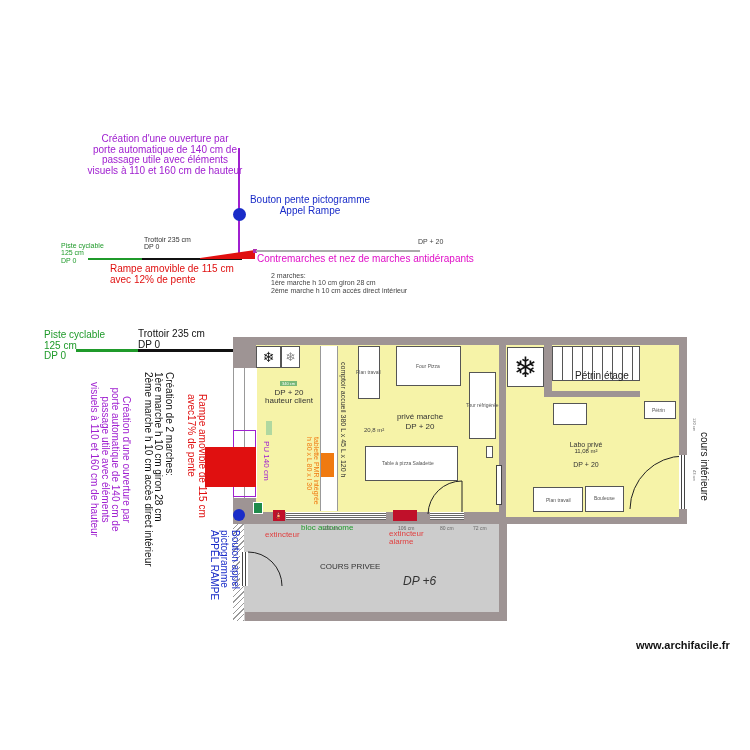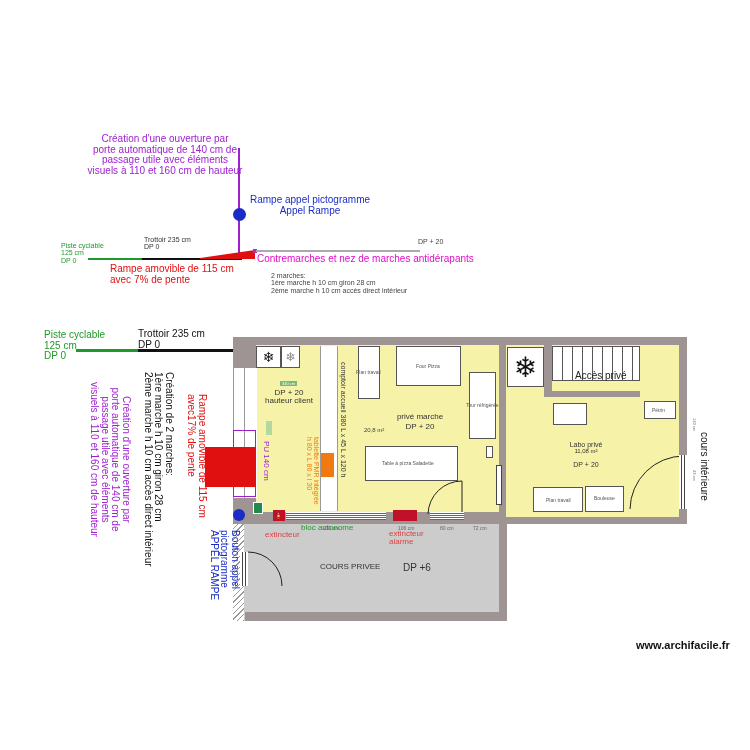--- a/index.html
+++ b/index.html
@@ -20,21 +20,21 @@
 <div>
   <div class="t c" style="left:70px;top:134px;width:190px;font-size:10px;color:#a020d0;">
     <div>Création d'une ouverture par</div>
     <div>porte automatique de 140 cm de</div>
     <div>passage utile avec éléments</div>
     <div>visuels à 110 et 160 cm de hauteur</div>
   </div>
   <div class="abs" style="left:238px;top:148px;width:2px;height:105px;background:#a020d0;"></div>
   <div class="abs" style="left:233px;top:208px;width:13px;height:13px;border-radius:50%;background:#1a2cc8;"></div>
   <div class="t c" style="left:244px;top:195px;width:132px;font-size:10px;color:#1a2cc8;">
-    <div>Rampe appel pictogramme</div>
+    <div>Bouton pente pictogramme</div>
     <div>Appel Rampe</div>
   </div>
 
   <div class="t" style="left:61px;top:242px;font-size:7px;color:#1f9a2a;">
     <div>Piste cyclable</div>
     <div>125 cm</div>
     <div>DP 0</div>
   </div>
   <div class="abs" style="left:88px;top:258px;width:54px;height:2px;background:#1f9a2a;"></div>
   <div class="t" style="left:144px;top:236px;font-size:7px;color:#333;">
@@ -44,21 +44,21 @@
   <div class="abs" style="left:142px;top:258px;width:100px;height:2px;background:#111;"></div>
   <svg class="abs" style="left:200px;top:248px;" width="60" height="14">
     <polygon points="0,10 55,2 55,11 0,11" fill="#e01010"></polygon>
   </svg>
   <div class="abs" style="left:253px;top:249px;width:4px;height:4px;background:#b030b0;"></div>
   <div class="abs" style="left:256px;top:250px;width:164px;height:2px;background:#aaa;"></div>
   <div class="t" style="left:418px;top:238px;font-size:7px;color:#444;">DP + 20</div>
   <div class="t" style="left:257px;top:254px;font-size:10px;color:#e010c8;">Contremarches et nez de marches antidérapants</div>
   <div class="t" style="left:110px;top:264px;font-size:10px;color:#e01010;">
     <div>Rampe amovible de 115 cm</div>
-    <div>avec 7% de pente</div>
+    <div>avec 12% de pente</div>
   </div>
   <div class="t" style="left:271px;top:272px;font-size:7px;color:#444;">
     <div>2 marches:</div>
     <div>1ère marche h 10 cm giron 28 cm</div>
     <div>2ème marche h 10 cm accès direct intérieur</div>
   </div>
 </div>
 
 <div>
 
@@ -121,21 +121,21 @@
   <svg class="abs" style="left:427px;top:480px;" width="36" height="35">
     <path d="M35,1 A34,34 0 0,0 1,34" fill="none" stroke="#222" stroke-width="1"></path>
     <line x1="35" y1="1" x2="35" y2="34" stroke="#222" stroke-width="1"></line>
   </svg>
   <div class="abs" style="left:496px;top:465px;width:6px;height:40px;background:#fff;border:1px solid #444;box-sizing:border-box;"></div>
 
   <div class="box" style="left:507px;top:347px;width:37px;height:40px;display:flex;align-items:center;justify-content:center;font-size:28px;color:#111;">❄</div>
   <div class="wall" style="left:544px;top:345px;width:8px;height:52px;"></div>
   <div class="wall" style="left:544px;top:391px;width:96px;height:6px;"></div>
   <div class="abs" style="left:552px;top:346px;width:88px;height:35px;background:repeating-linear-gradient(90deg,#fff 0,#fff 9px,#555 9px,#555 10px);border:1px solid #555;box-sizing:border-box;"></div>
-  <div class="t" style="left:575px;top:371px;font-size:10px;color:#222;">Accès privé</div>
+  <div class="t" style="left:575px;top:371px;font-size:10px;color:#222;">Pétrin étage</div>
   <div class="box" style="left:553px;top:403px;width:34px;height:22px;"></div>
   <div class="box" style="left:644px;top:401px;width:32px;height:18px;"></div>
   <div class="t tiny" style="left:652px;top:408px;">Pétrin</div>
   <div class="t c" style="left:556px;top:441px;width:60px;font-size:7px;color:#333;">
     <div>Labo privé</div>
     <div style="font-size:6px;">11,08 m²</div>
     <div style="margin-top:6px;">DP + 20</div>
   </div>
   <div class="box" style="left:533px;top:487px;width:50px;height:25px;"></div>
   <div class="t tiny" style="left:546px;top:498px;">Plan travail</div>
@@ -167,21 +167,21 @@
   </svg>
   <div class="t" style="left:261px;top:524px;font-size:8px;color:#1f9a2a;padding-left:40px;">bloc autonome</div>
   <div class="t" style="left:265px;top:531px;font-size:8px;color:#e04040;">extincteur</div>
   <div class="t dim" style="left:323px;top:526px;">230 cm</div>
   <div class="t dim" style="left:398px;top:526px;">106 cm</div>
   <div class="t dim" style="left:440px;top:526px;">80 cm</div>
   <div class="t dim" style="left:473px;top:526px;">72 cm</div>
   <div class="t" style="left:389px;top:530px;font-size:8px;color:#e04040;">extincteur</div>
   <div class="t" style="left:389px;top:538px;font-size:8px;color:#e04040;text-align:right;">alarme</div>
   <div class="t" style="left:320px;top:563px;font-size:8px;color:#333;">COURS PRIVEE</div>
-  <div class="t" style="left:403px;top:563px;font-size:10px;color:#333;">DP +6</div>
+  <div class="t" style="left:403px;top:575px;font-size:12px;color:#333;font-style:italic;">DP +6</div>
 
   <div class="abs" style="left:233px;top:509px;width:12px;height:12px;border-radius:50%;background:#1a2cc8;"></div>
 
   <div class="t v90" style="left:240px;top:530px;font-size:10px;color:#1a2cc8;">
     <div>Bouton appel</div>
     <div>pictogramme</div>
     <div>APPEL RAMPE</div>
   </div>
   <div class="t v90" style="left:207px;top:394px;font-size:10px;color:#e01010;">
     <div>Rampe amovible de 115 cm</div>

